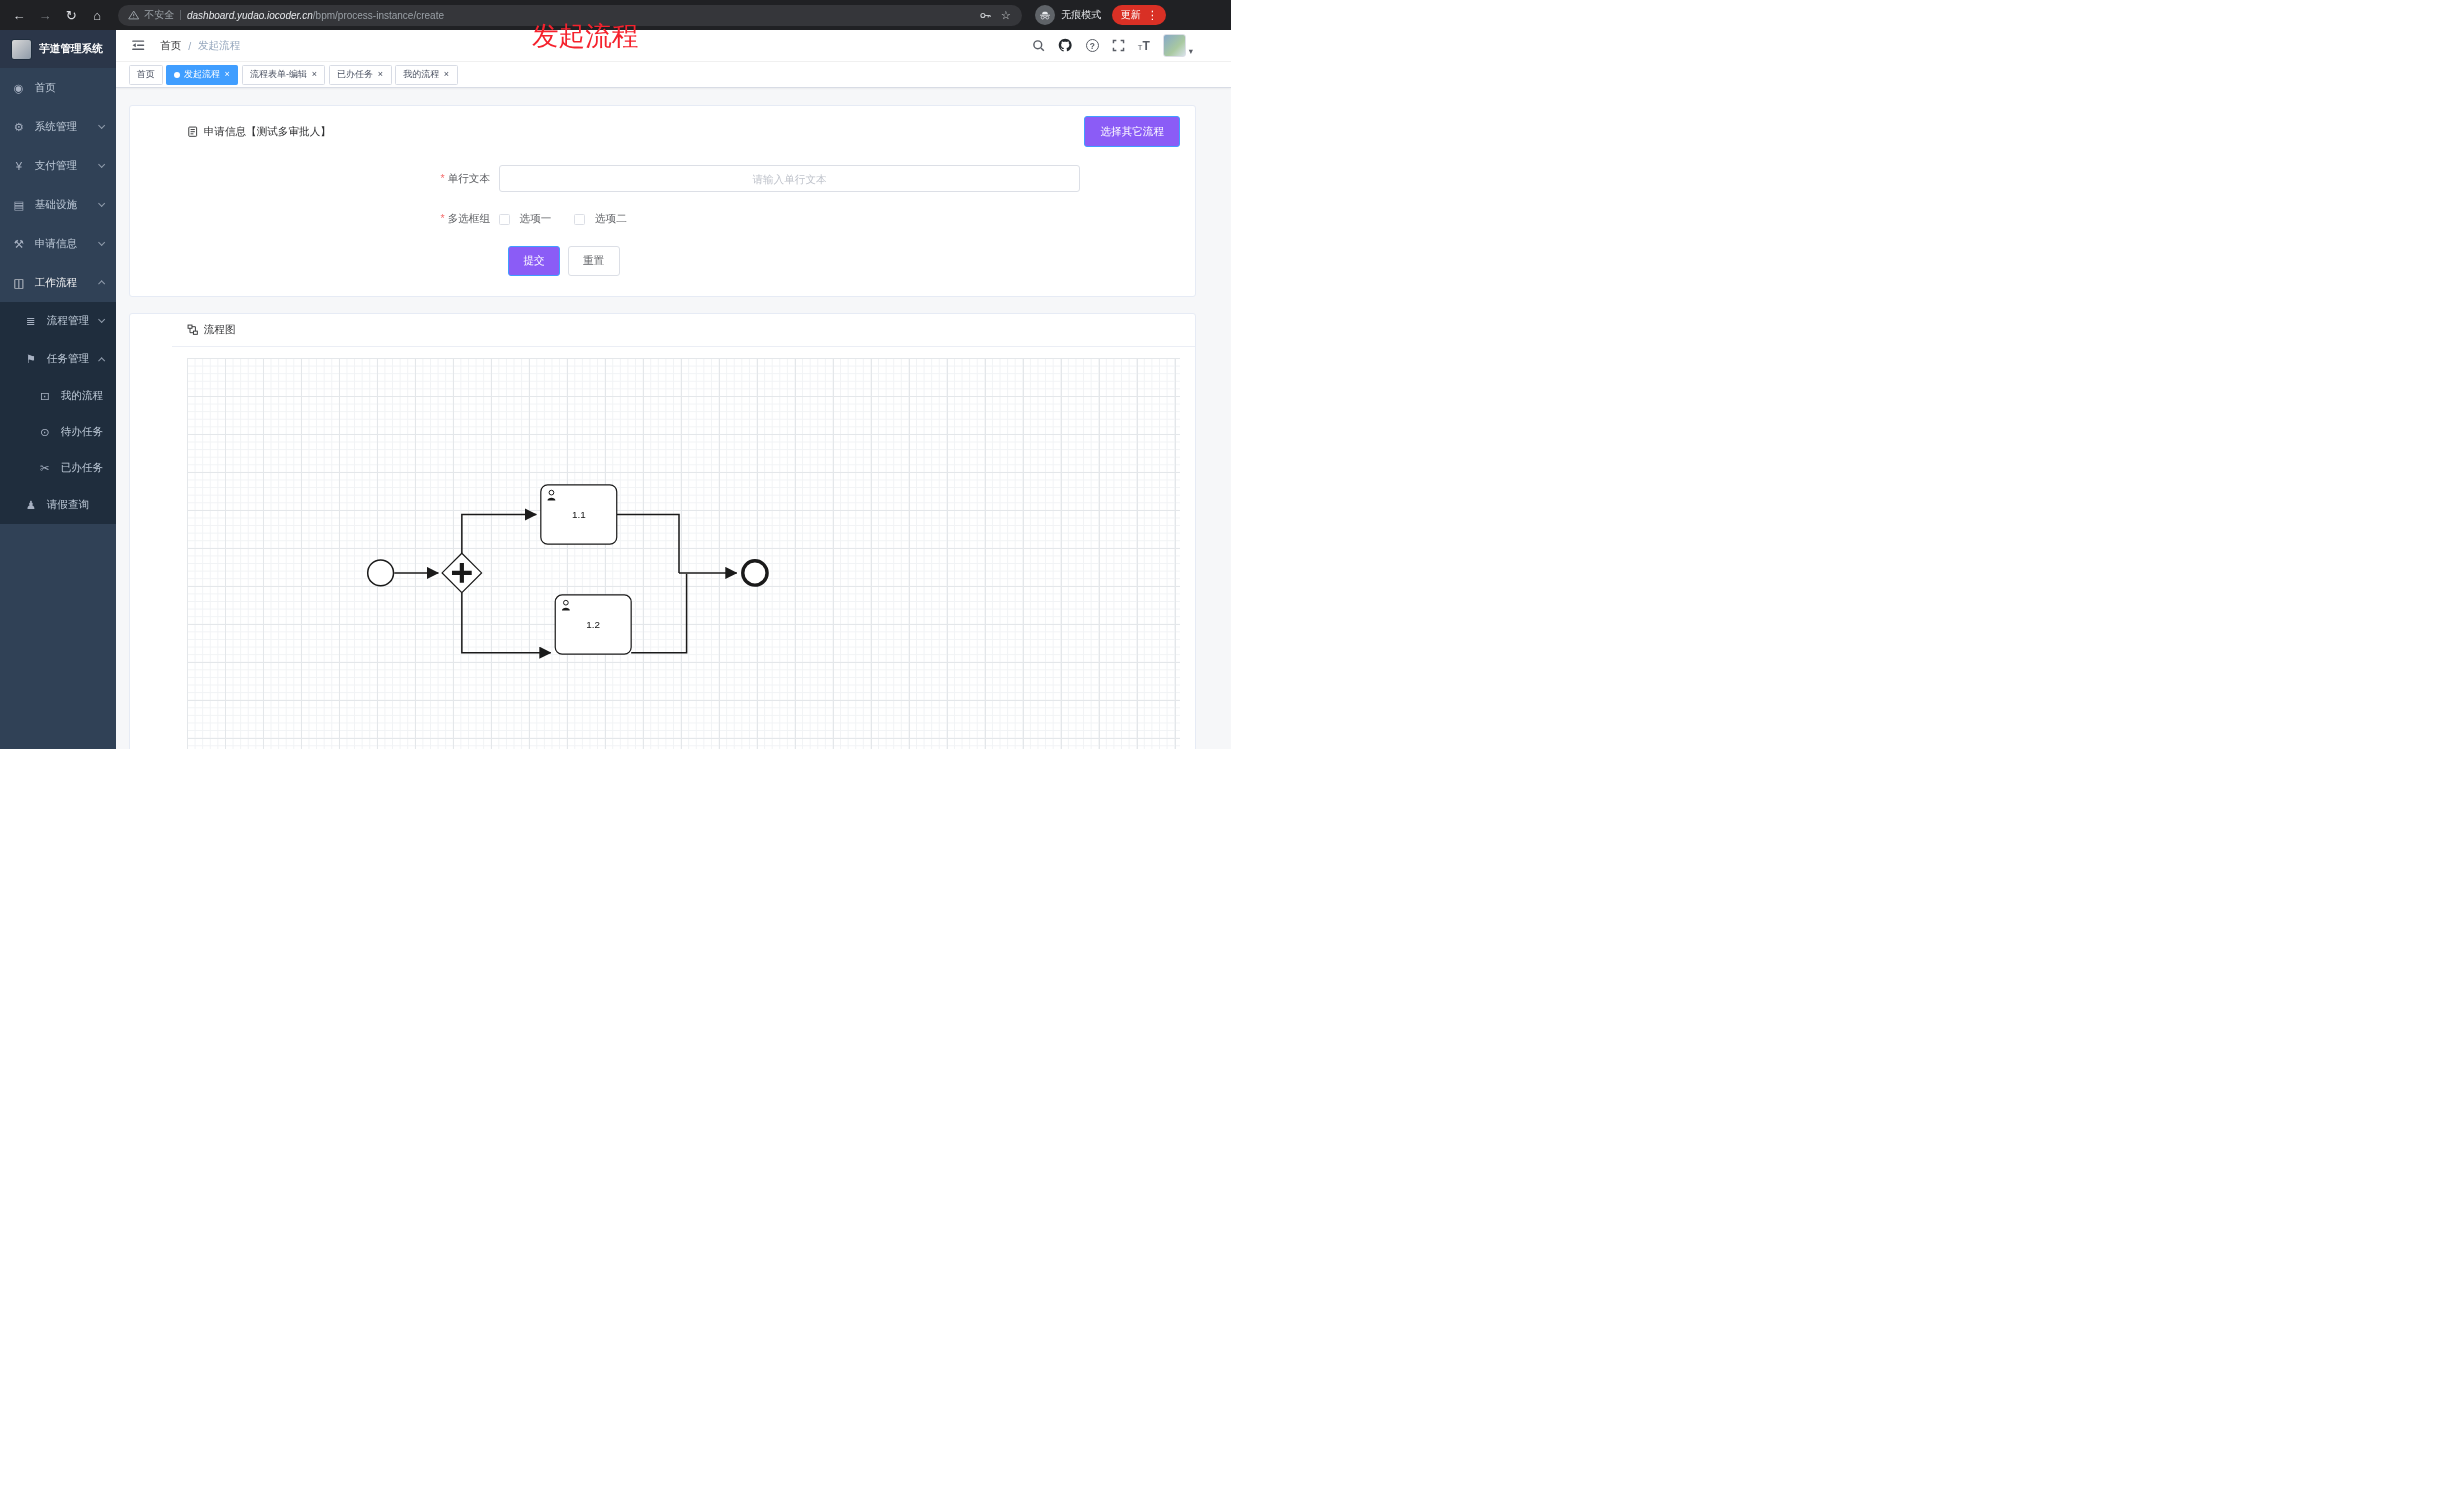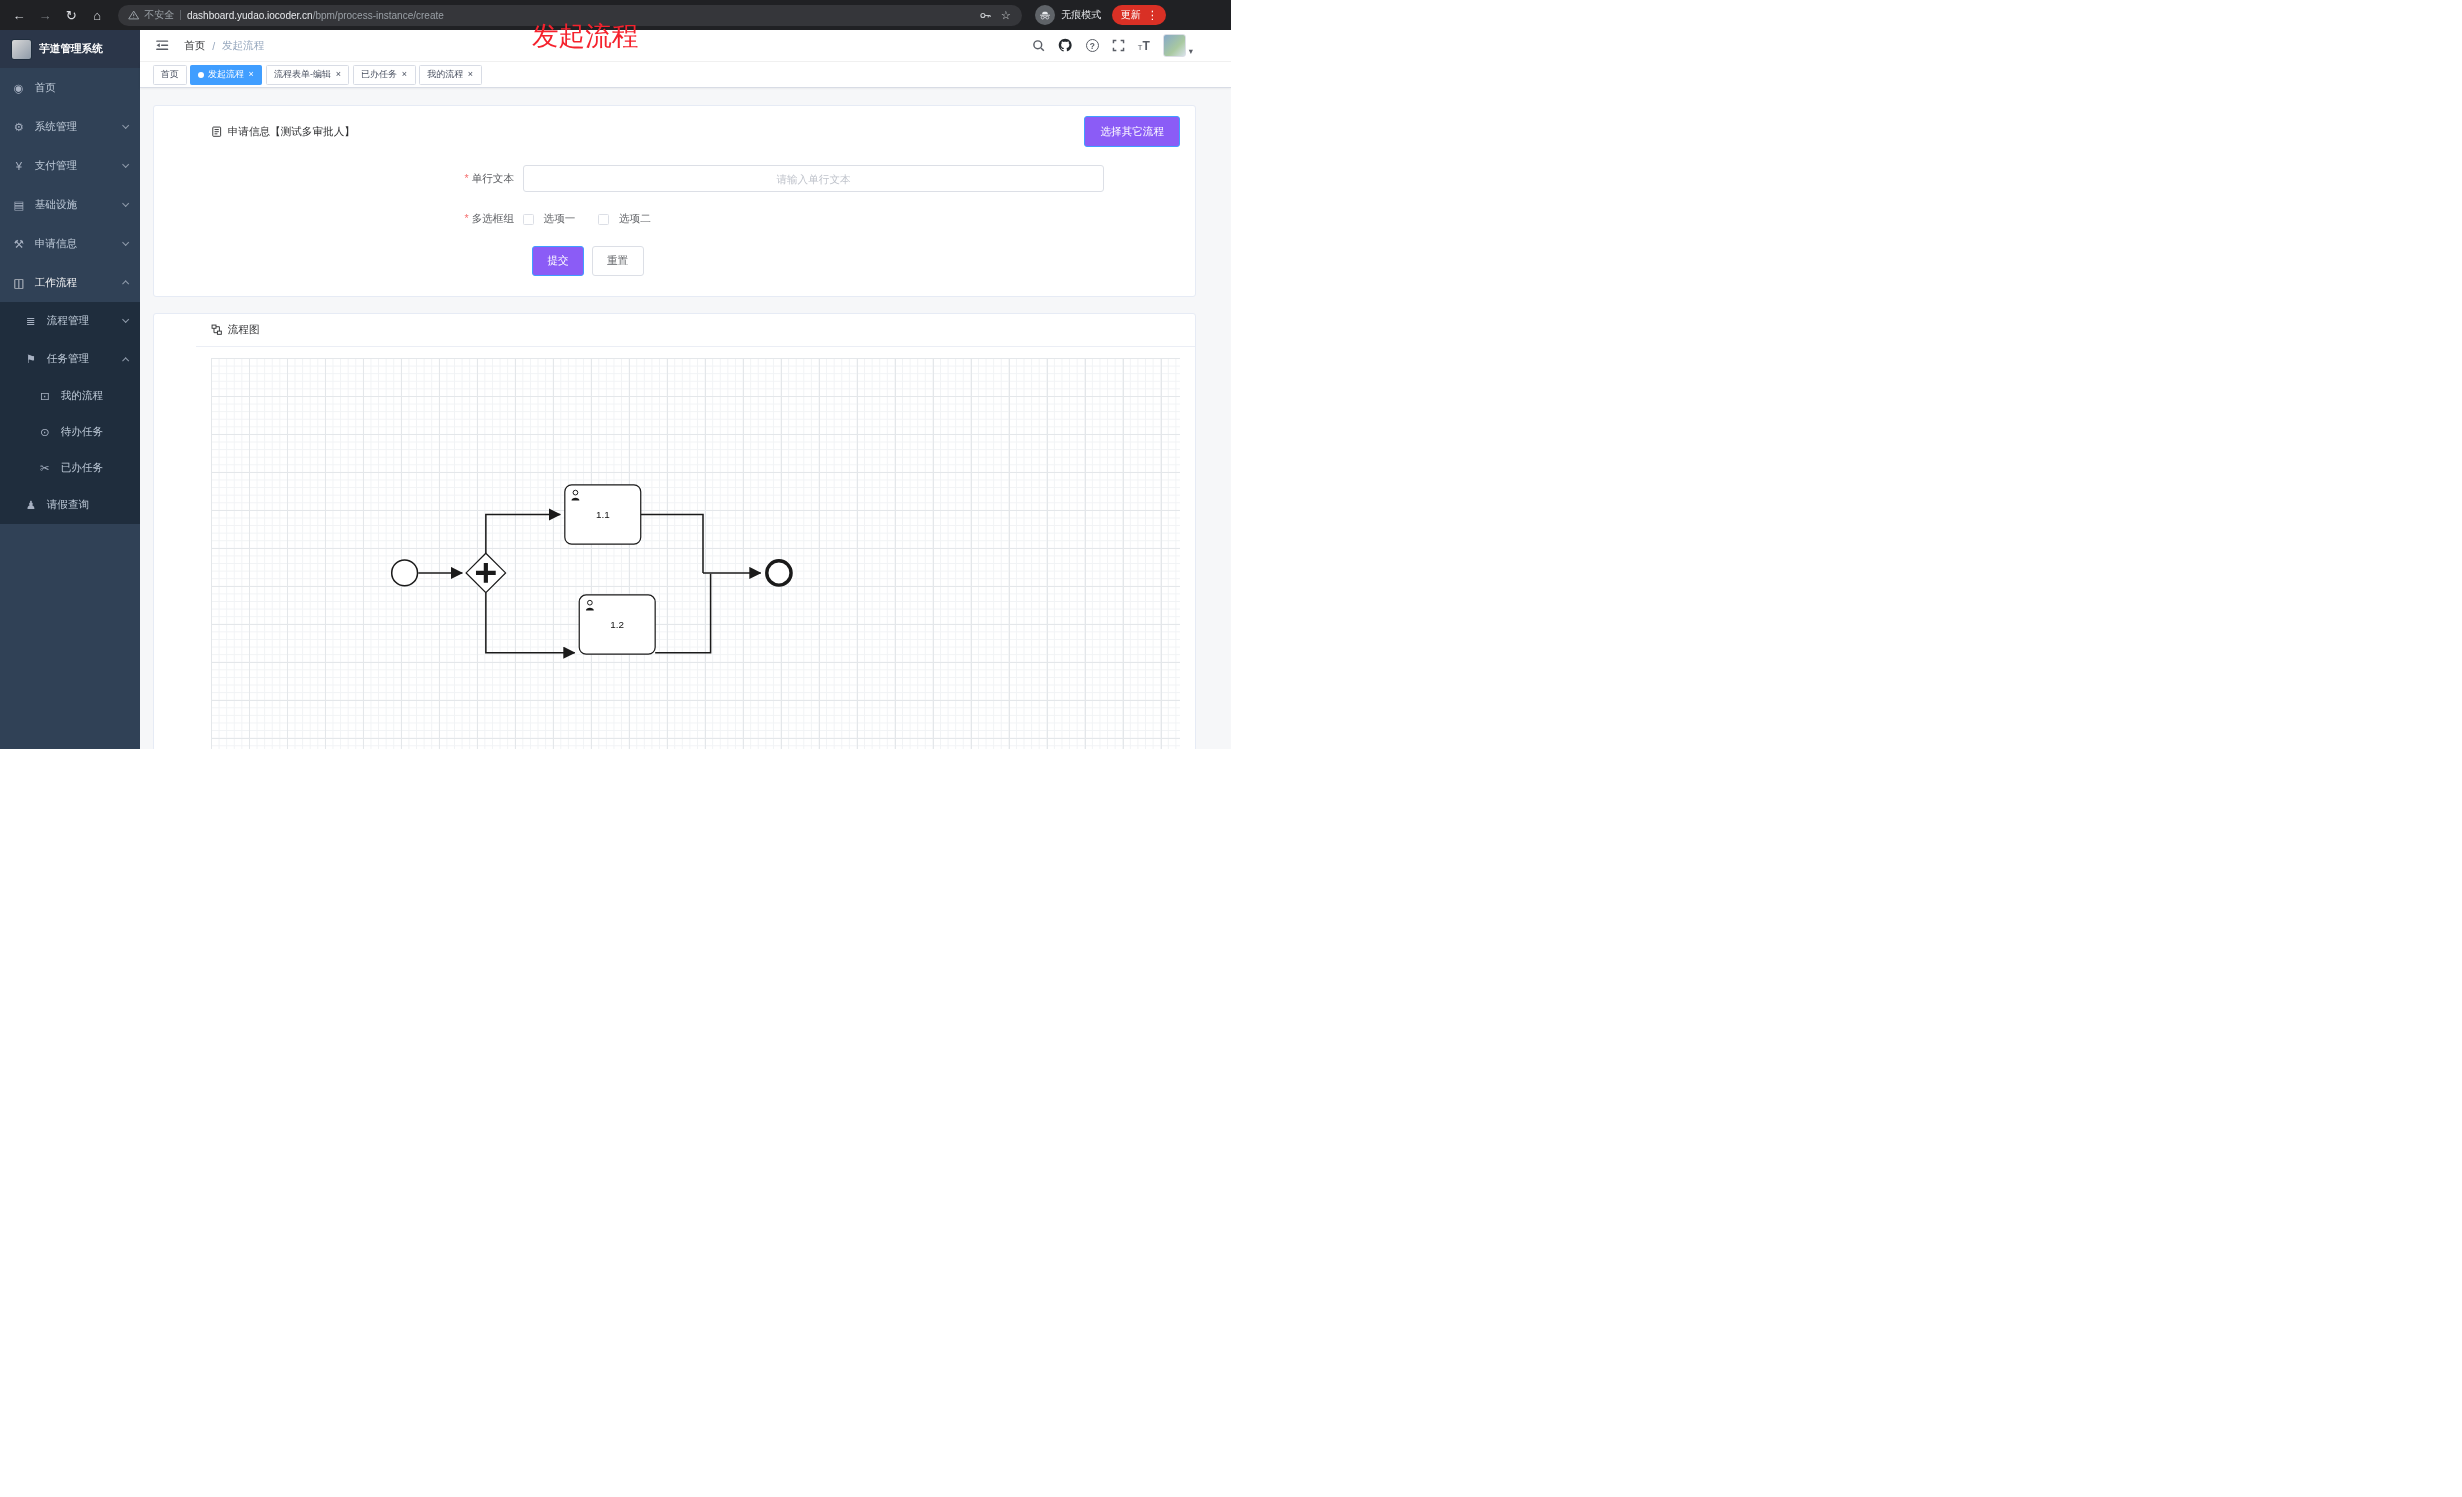--- a/index.html
+++ b/index.html
@@ -8,35 +8,35 @@
   .page { position:relative; width:1231px; height:749px; }
 
   
   .browser-bar { height:30px; background:#202124; display:flex; align-items:center; padding:0 7.6px; gap:3px; color:#e8eaed; }
   .nav-btn { width:23px; height:23px; border-radius:50%; display:flex; align-items:center; justify-content:center; font-size:13px; color:#dadce0; cursor:pointer; flex-shrink:0; }
   .nav-btn.dim { color:#7b7f83; }
   .omnibox { flex:1; max-width:904px; height:21px; background:#35363a; border-radius:10.6px; display:flex; align-items:center; padding:0 10.6px; gap:6px; font-size:10px; margin:0 6px; }
   .omni-sec { color:#9aa0a6; display:flex; align-items:center; gap:4.6px; }
   .omni-div { width:0.8px; height:10.6px; background:#5f6368; }
   .omni-url { flex:1; white-space:nowrap; overflow:hidden; }
-  .omni-url .domain { color:#e8eaed; }
+  .omni-url .domain { color:#e8eaed;font-style:italic; }
   .omni-url .path { color:#9aa0a6; }
   .omni-right { display:flex; align-items:center; gap:9px; }
   .star { font-size:11.4px; color:#c6c9cc; }
   .incog-chip { display:flex; align-items:center; gap:6px; margin:0 7.6px 0 4.6px; flex-shrink:0; }
   .incog-circle { width:20px; height:20px; border-radius:50%; background:#5f6368; display:flex; align-items:center; justify-content:center; }
   .incog-label { font-size:10px; color:#e8eaed; white-space:nowrap; }
   .update-pill { display:flex; align-items:center; gap:6px; background:#d93025; border-radius:10.6px; height:20.5px; padding:0 7.6px 0 9px; color:#fff; font-size:10px; cursor:pointer; flex-shrink:0; }
   .update-pill .kebab { font-size:11.4px; letter-spacing:0; }
 
   
   .app { display:flex; height:719px; }
 
   
-  .sidebar { width:140px; background:#304156; flex-shrink:0; color:#bfcbd9; overflow:hidden; }
+  .sidebar { width:116px; background:#304156; flex-shrink:0; color:#bfcbd9; overflow:hidden; }
   .logo-row { height:38px; display:flex; align-items:center; gap:7.6px; padding:0 10.6px; background:#2b3649; }
   .logo-img { width:21px; height:21px; border-radius:3px; background:linear-gradient(135deg,#d8d8d8,#8e9aa8); flex-shrink:0; border:0.8px solid #1f2d3d; }
   .logo-title { color:#fff; font-weight:bold; font-size:10.6px; white-space:nowrap; }
   .menu-item { height:39px; display:flex; align-items:center; gap:9px; padding:0 12px; font-size:10.6px; cursor:pointer; white-space:nowrap; }
   .menu-item .mi-icon { width:13.7px; text-align:center; font-size:11.4px; color:#a7b1c2; flex-shrink:0; }
   .menu-item.active-parent { color:#f4f4f5; }
   .menu-item.active-parent .mi-icon { color:#e6e8eb; }
   .chev { width:5.3px; height:5.3px; border-right:1.2px solid #8f9bab; border-bottom:1.2px solid #8f9bab; transform:rotate(45deg); margin-left:auto; margin-top:-2.3px; }
   .chev.up { transform:rotate(-135deg); margin-top:3px; }
   .submenu-item { background:#1f2d3d; height:38px; padding-left:24px; }

